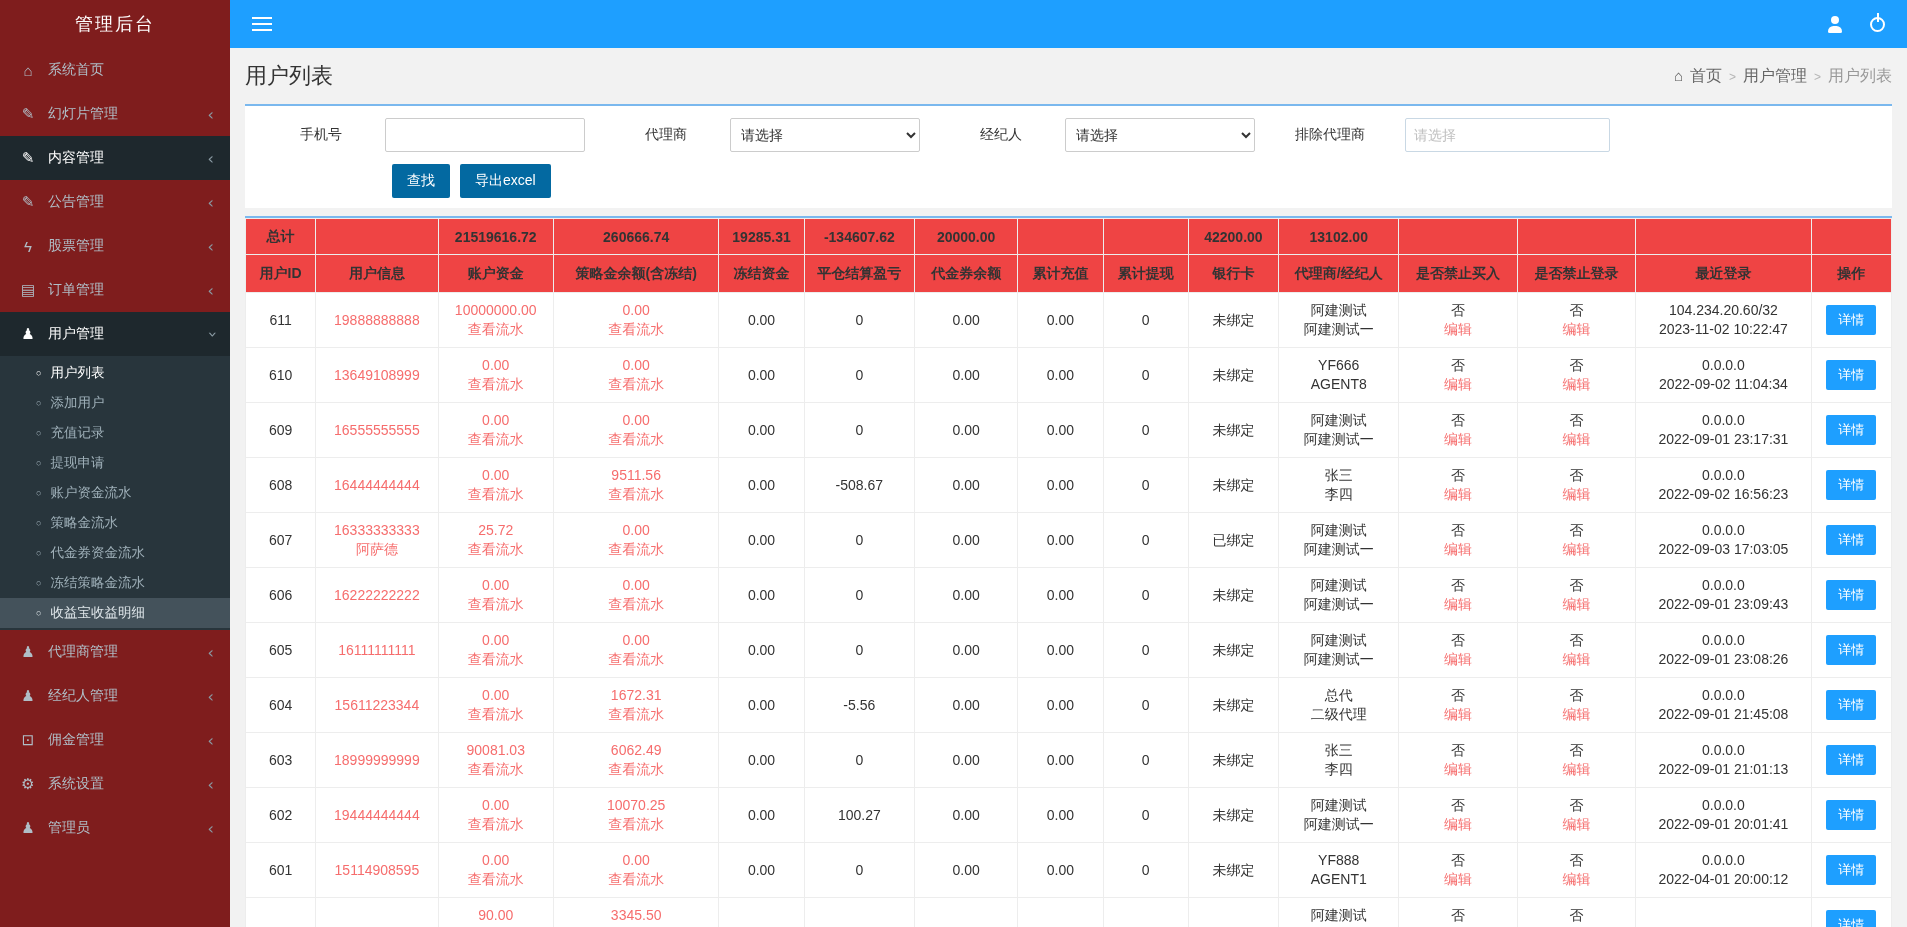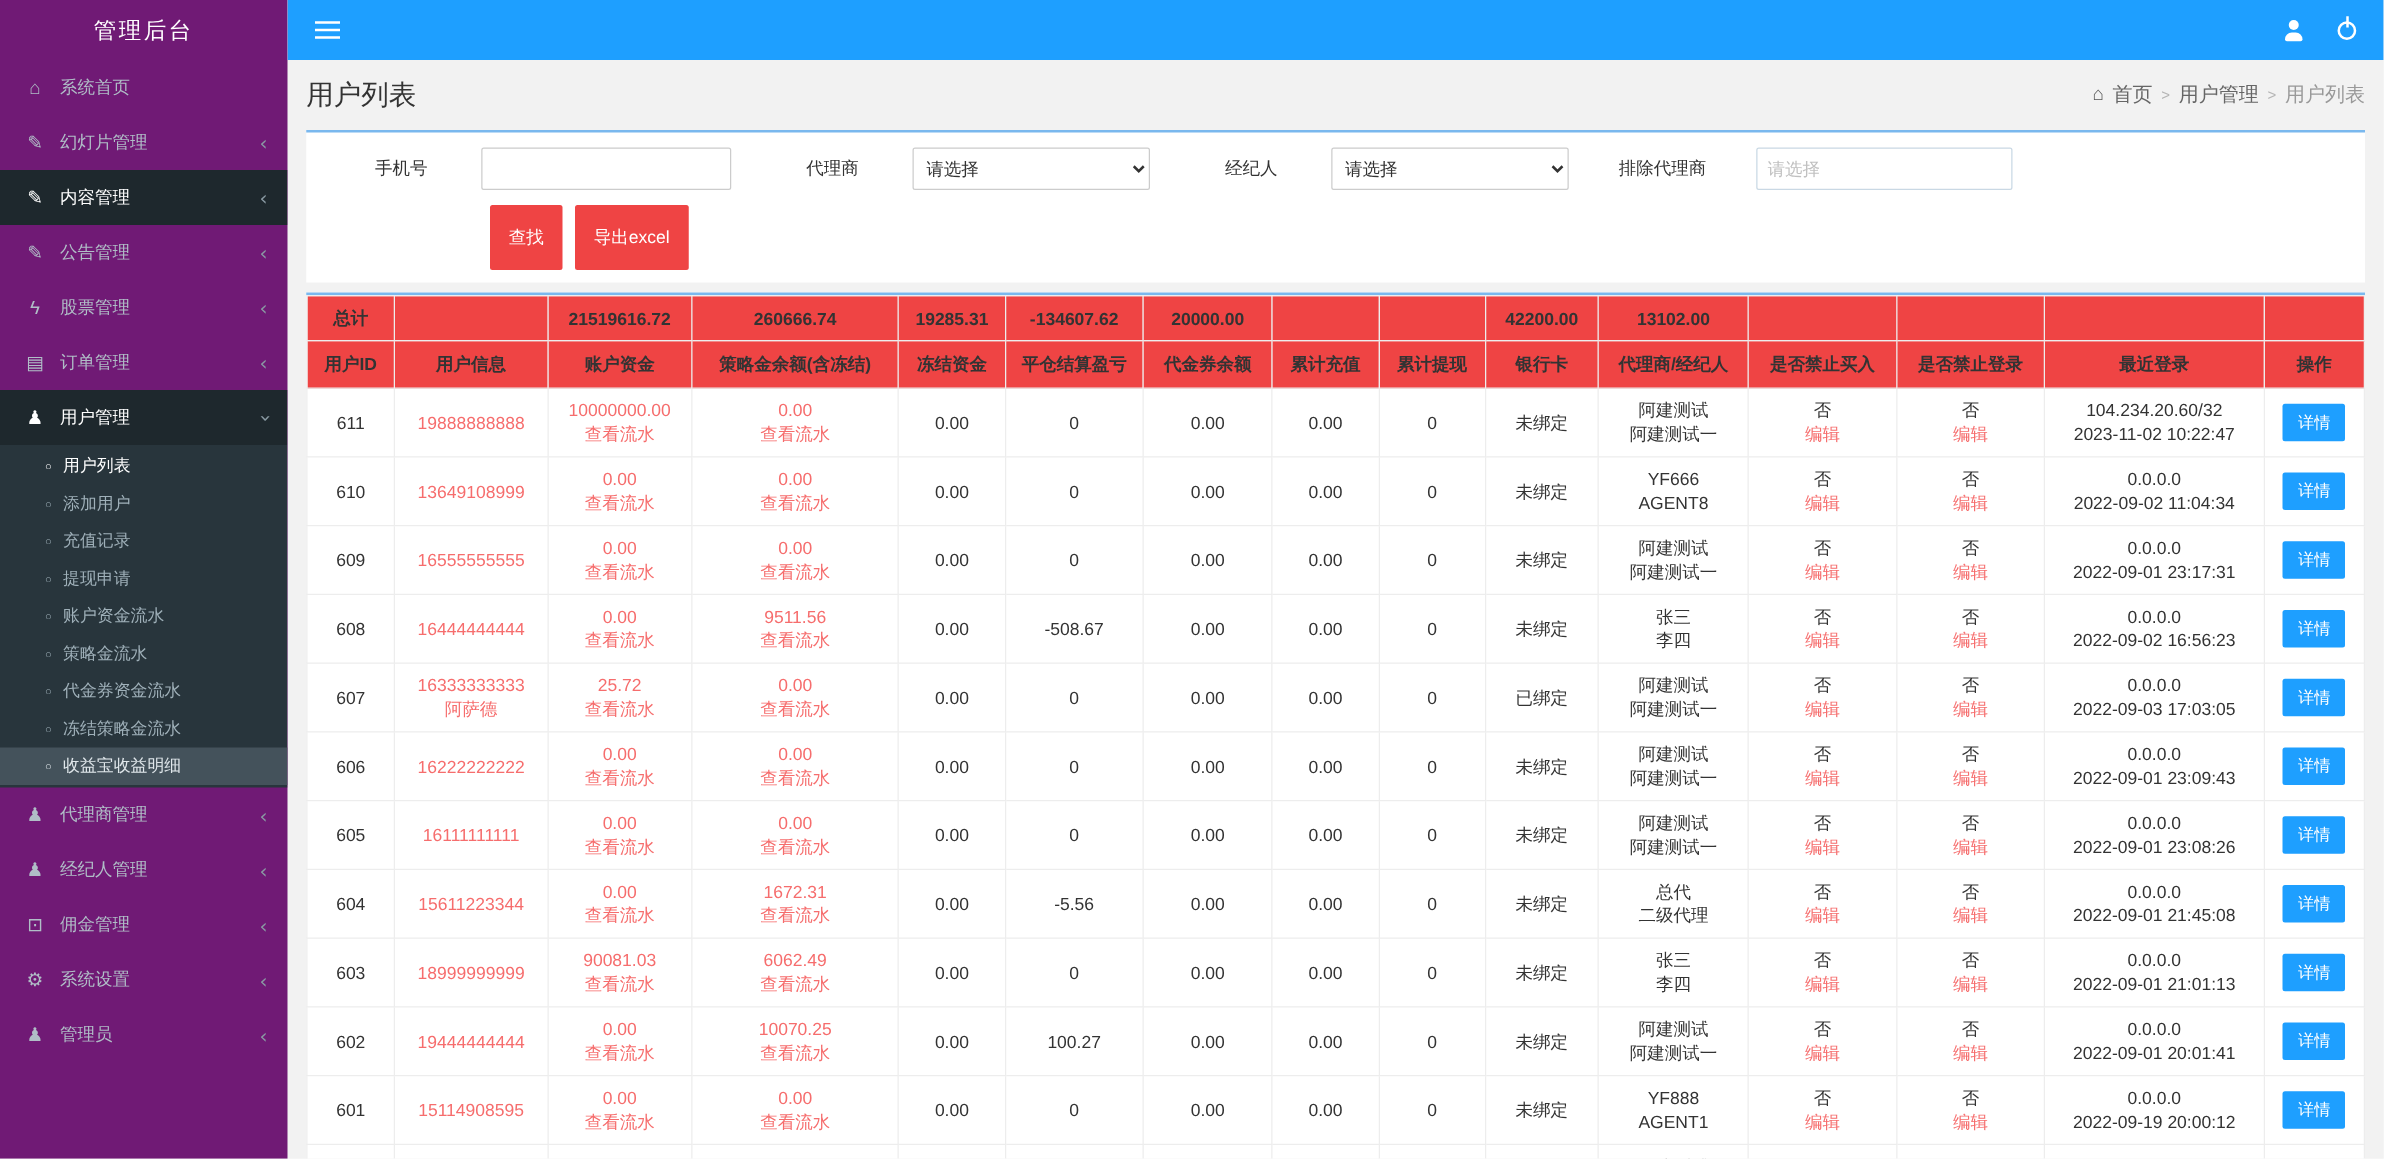--- a/index.html
+++ b/index.html
@@ -4,21 +4,21 @@
 <style>
   * { box-sizing: border-box; margin: 0; padding: 0; }
   html,body { width:1907px; height:927px; overflow:hidden; }
   body {
     font-family: "Liberation Sans", "DejaVu Sans", sans-serif;
     font-size: 14px; color:#333; background:#f2f2f2;
   }
   .app { display:flex; width:1907px; height:927px; }
 
   
-  .sidebar { width:230px; flex-shrink:0; background:#701a75; height:100%; overflow:hidden; }
+  .sidebar { width:230px; flex-shrink:0; background:#7f1d1d; height:100%; overflow:hidden; }
   .logo { height:48px; display:flex; align-items:center; justify-content:center;
           color:#fff; font-size:18px; letter-spacing:2px; }
   .nav-item { height:44px; display:flex; align-items:center; padding:0 16px;
               color:#b0bec7; cursor:pointer; position:relative; }
   .nav-item.active { color:#fff; background:#1e282d; }
   .nav-icon { width:24px; margin-right:8px; font-size:15px; text-align:center; color:inherit; }
   .nav-label { flex:1; font-size:14px; }
   .nav-arrow { margin-left:auto; display:inline-block; font-size:16px; color:#8a9aa3;
                font-family:"DejaVu Sans", sans-serif; }
   .nav-arrow.down { transform:rotate(-90deg); }
@@ -63,21 +63,21 @@
   .fg-broker { margin-left:60px; }
   .fg-exclude { margin-left:40px; }
   .text-input { width:200px; height:34px; border:1px solid #ccc; border-radius:2px;
                 padding:0 8px; font-size:14px; color:#333; background:#fff; outline:none;
                 font-family:inherit; }
   .text-input::placeholder { color:#c0c0c0; }
   .exclude { width:205px; border-color:#c9d8e4; }
   .select-input { width:190px; height:34px; border:1px solid #ccc; border-radius:2px;
                   background:#fff; color:#333; font-size:14px; padding:0 6px; font-family:inherit; }
   .btn-row { margin-top:12px; padding-left:147px; display:flex; gap:10px; }
-  .btn { background:#ef4444; color:#fff; border:none; border-radius:2px; height:52px;
+  .btn { background:#0369a1; color:#fff; border:none; border-radius:2px; height:34px;
          padding:0 15px; font-size:14px; cursor:pointer; font-family:inherit; }
 
   
   .table-card { background:#fff; border-top:2px solid #7ab8ee; margin-top:8px; }
   table { width:100%; border-collapse:collapse; table-layout:fixed; }
   th, td { border:1px solid #ededed; text-align:center; vertical-align:middle;
            padding:4px 3px; font-size:14px; color:#333; word-break:break-all; }
   thead th { font-weight:bold; background:#ef4444; }
   tr.totals-row th { height:36px; }
   tr.cols-row th { height:38px; }
@@ -705,21 +705,21 @@
                 <td>
                   <span class="line">否</span>
                   <a class="red-link">编辑</a>
                 </td>
                 <td>
                   <span class="line">否</span>
                   <a class="red-link">编辑</a>
                 </td>
                 <td>
                   <span class="line">0.0.0.0</span>
-                  <span class="line">2022-09-19 20:00:12</span>
+                  <span class="line">2022-04-01 20:00:12</span>
                 </td>
                 <td><button class="detail-btn">详情</button></td>
               </tr>
               <tr class="data-row">
                 <td></td>
                 <td></td>
                 <td>
                   <a class="red-link">90.00</a>
                   <a class="red-link">查看流水</a>
                 </td>

